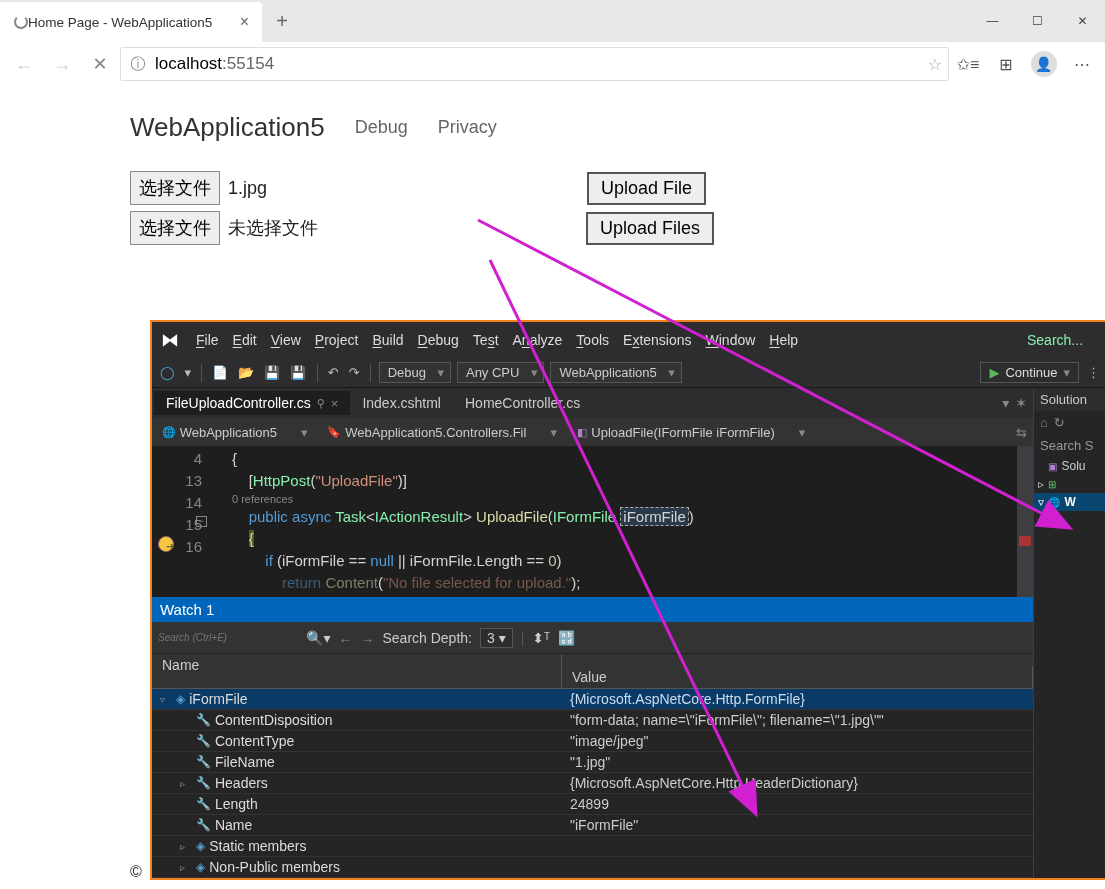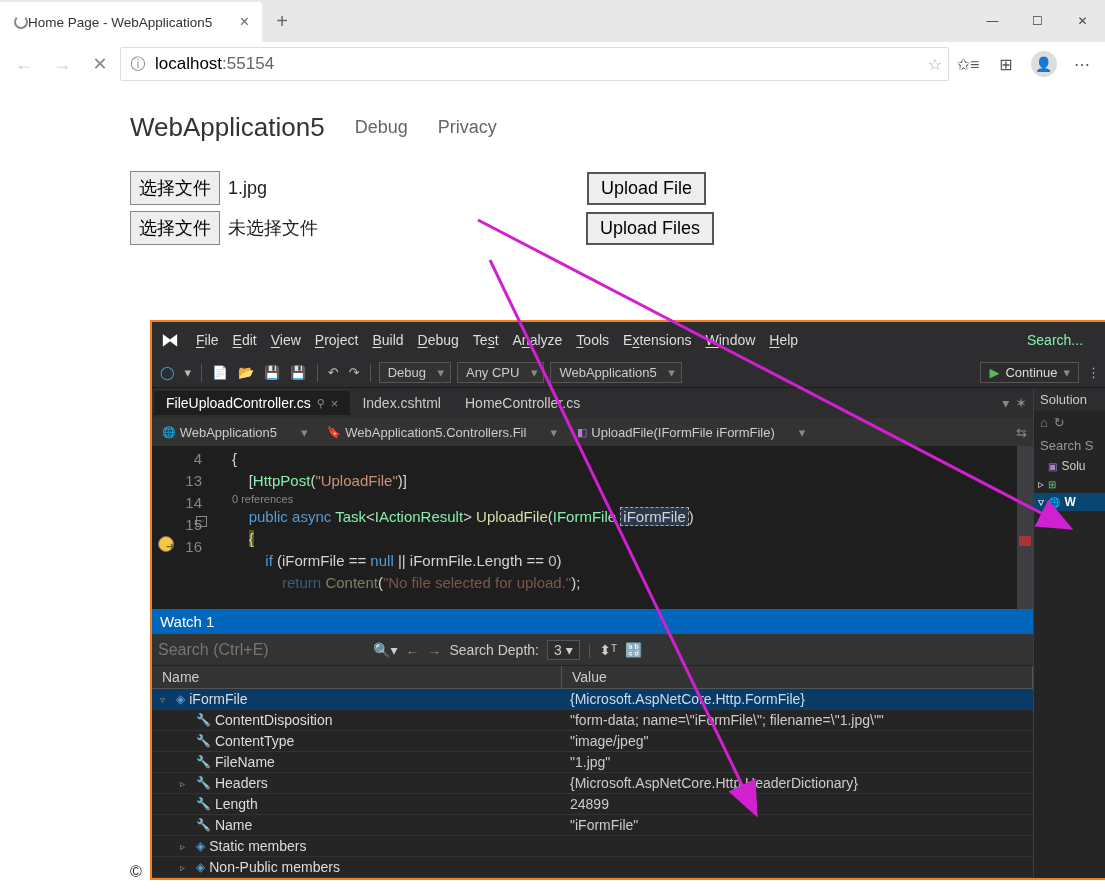--- a/index.html
+++ b/index.html
@@ -86,26 +86,26 @@
 .kw { color:#569cd6; } .str { color:#ce9178; } .typ { color:#86efac; } .fn { color:#dcdcaa;}
 .ref { color:#888; font-size:11px; display:block; line-height:14px;}
 .highlight-box { border:1px dashed #aaa; padding:0 2px; background:#2a3a4a;}
 .yellow-bg { background:#5a5a10; }
 .scrollbar-r { width:16px; background:#3e3e42; position:relative;}
 .scroll-thumb { position:absolute; top:90px; width:12px; left:2px; height:10px; background:#aa3333; }
 
 .watch-panel { background:#252526; display:flex; flex-direction:column; }
 .watch-hdr { background:#0066bb; color:#fff; padding:4px 8px; font-size:15px;}
 .watch-tools { background:#333; display:flex; align-items:center; height:32px; padding:0 6px; gap:8px; font-size:14px; border-bottom:1px solid #222;}
-.search-input { background:transparent; border:none; color:#fdba74; flex:0 0 140px; font-size:16px;}
+.search-input { background:transparent; border:none; color:#fdba74; flex:0 0 140px; font-style:italic; font-size:10px;}
 .depth-sel { border:1px solid #555; padding:1px 6px; color:#ccc; background:#2d2d30;}
 .watch-table { flex:1; font-size:14px; }
 .watch-table .thead { display:flex; background:#333; border-bottom:1px solid #555;}
 .watch-table .th { padding:3px 10px; color:#ccc; border-right:1px solid #555;}
-.watch-table .th:first-child { width:410px;} .watch-table .th:nth-child(2){ flex:1; }
+.watch-table .th:first-child { width:410px;} .watch-table .th:nth-child(2){ flex:1;margin-top:12px; }
 .wrow { display:flex; border-bottom:1px solid #333; align-items:center; }
 .wrow .c1 { width:410px; padding:2px 4px 2px 8px; display:flex; align-items:center; gap:4px; color:#ddd;}
 .wrow .c2 { flex:1; padding:2px 8px; color:#ccc;}
 .wrow.sel { background:#0a3a66; }
 .wrow.sel .c2 { color:#cde;}
 .tri { color:#888; font-size:10px; display:inline-block; width:12px;}
 .ind1 { padding-left:28px !important; }
 .wrench { color:#ccc; font-size:12px;}
 .cube { color:#5aa0d0; font-size:12px;}
 

